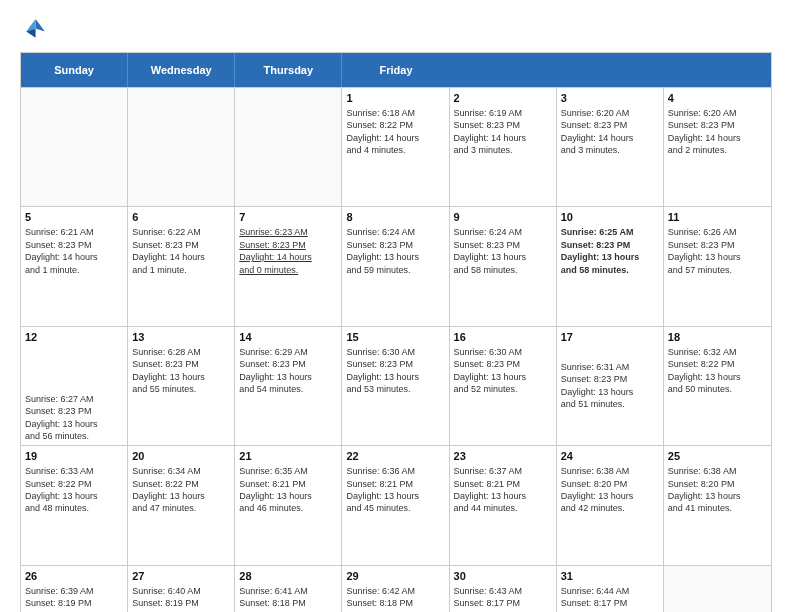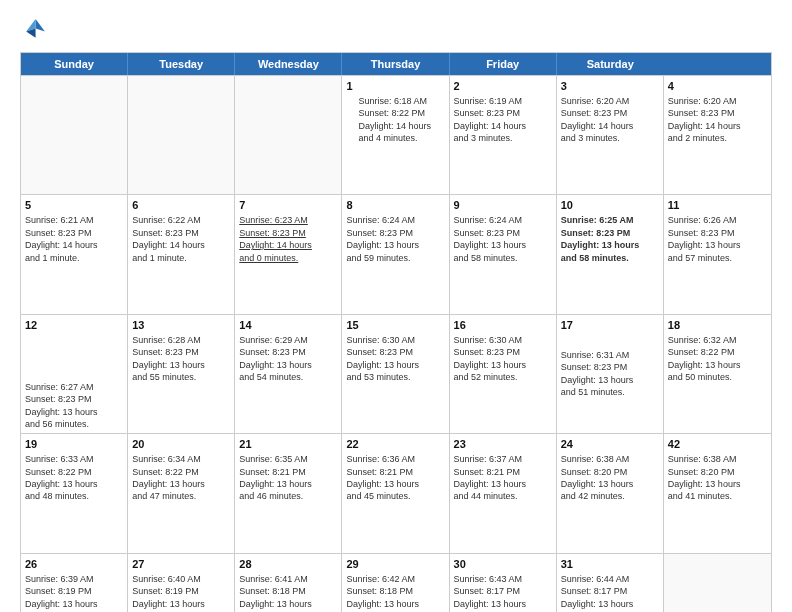--- a/index.html
+++ b/index.html
@@ -68,21 +68,21 @@
     }
     .cal-header {
       display: grid;
       grid-template-columns: repeat(7, 1fr);
       background: #2a6db5;
     }
     .cal-header-cell {
       color: #fff;
       font-size: 11px;
       font-weight: bold;
-      padding: 5px 4px;
+      padding: 11px 4px;
       text-align: center;
       border-right: 1px solid #4a8dd0;
     }
     .cal-header-cell:last-child { border-right: none; }
     .cal-body {
       flex: 1;
       display: grid;
       grid-template-rows: repeat(5, 1fr);
     }
     .cal-row {
@@ -131,34 +131,32 @@
     </div>
     <div class="title-block">
       <div class="month-title"></div>
       <div class="location"></div>
     </div>
   </div>
 
   <div class="calendar">
     <div class="cal-header">
     <div class="cal-header-cell">Sunday</div>
-        <div class="cal-header-cell">Tuesday</div>
         <div class="cal-header-cell">Wednesday</div>
         <div class="cal-header-cell">Thursday</div>
         <div class="cal-header-cell">Friday</div>
-        <div class="cal-header-cell">Saturday</div>
       </div>
     <div class="cal-body">
     <div class="cal-row">
           <div class="cal-cell empty"></div>
           <div class="cal-cell empty"></div>
           <div class="cal-cell empty"></div>
           <div class="cal-cell">
             <div class="day-num">1</div>
-            <div class="cell-text" style="white-space: pre-line; margin-left: 12px;">Sunrise: 6:18 AM
+            <div class="cell-text" style="white-space: pre-line;">Sunrise: 6:18 AM
 Sunset: 8:22 PM
 Daylight: 14 hours
 and 4 minutes.</div>
           </div>
           <div class="cal-cell">
             <div class="day-num">2</div>
             <div class="cell-text" style="white-space: pre-line;">Sunrise: 6:19 AM
 Sunset: 8:23 PM
 Daylight: 14 hours
 and 3 minutes.</div>
@@ -317,21 +315,21 @@
 and 44 minutes.</div>
           </div>
           <div class="cal-cell">
             <div class="day-num">24</div>
             <div class="cell-text" style="white-space: pre-line;">Sunrise: 6:38 AM
 Sunset: 8:20 PM
 Daylight: 13 hours
 and 42 minutes.</div>
           </div>
           <div class="cal-cell">
-            <div class="day-num">42</div>
+            <div class="day-num">25</div>
             <div class="cell-text" style="white-space: pre-line;">Sunrise: 6:38 AM
 Sunset: 8:20 PM
 Daylight: 13 hours
 and 41 minutes.</div>
           </div>
         </div>
         <div class="cal-row">
           <div class="cal-cell">
             <div class="day-num">26</div>
             <div class="cell-text" style="white-space: pre-line;">Sunrise: 6:39 AM

